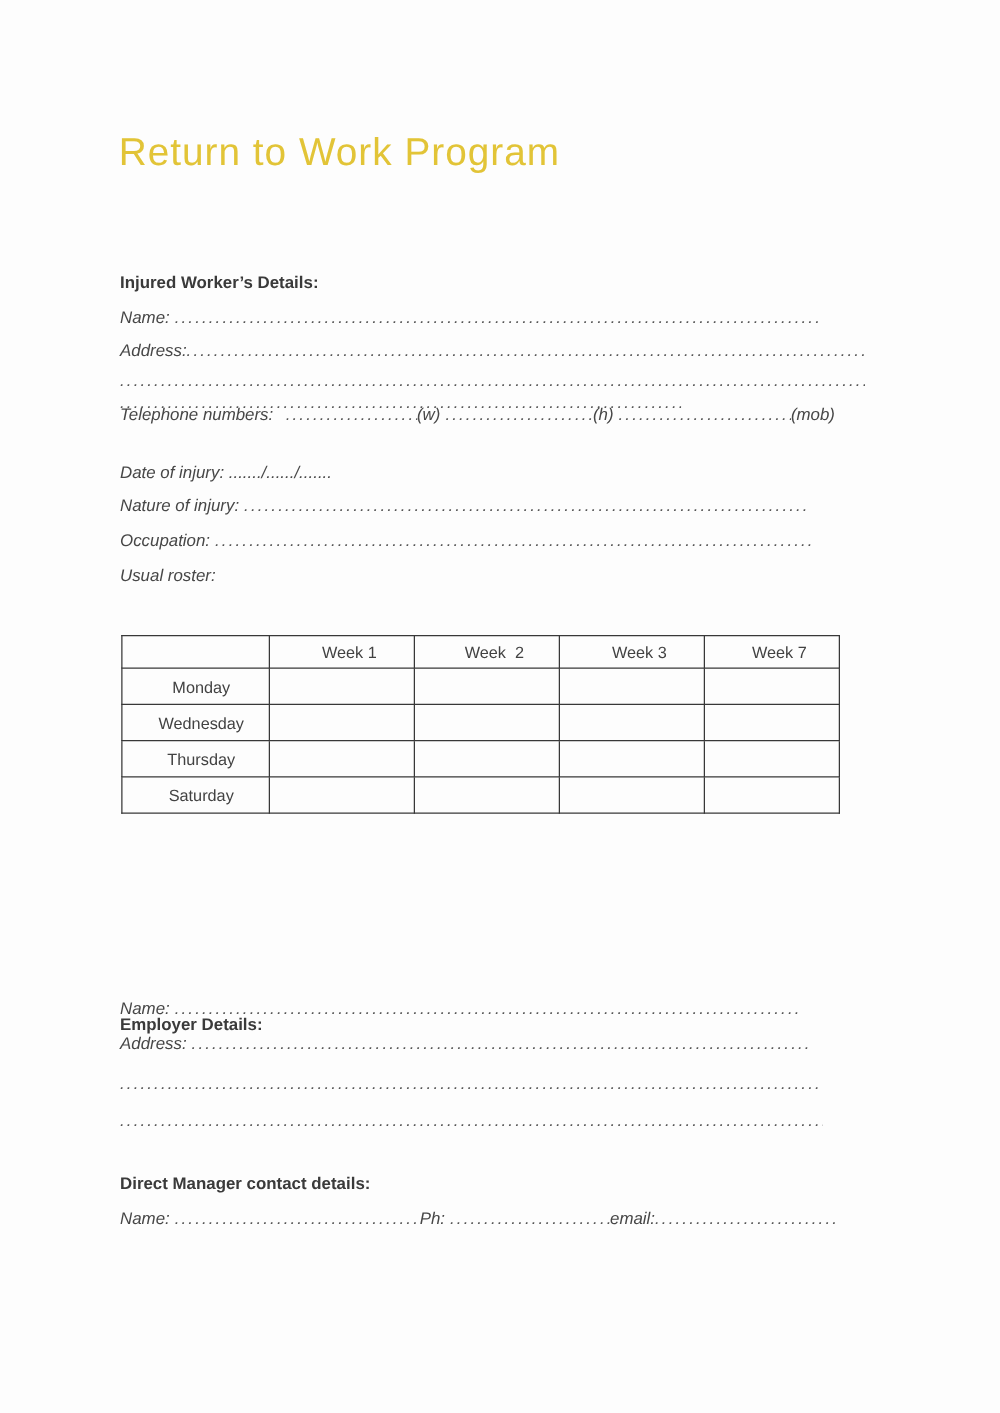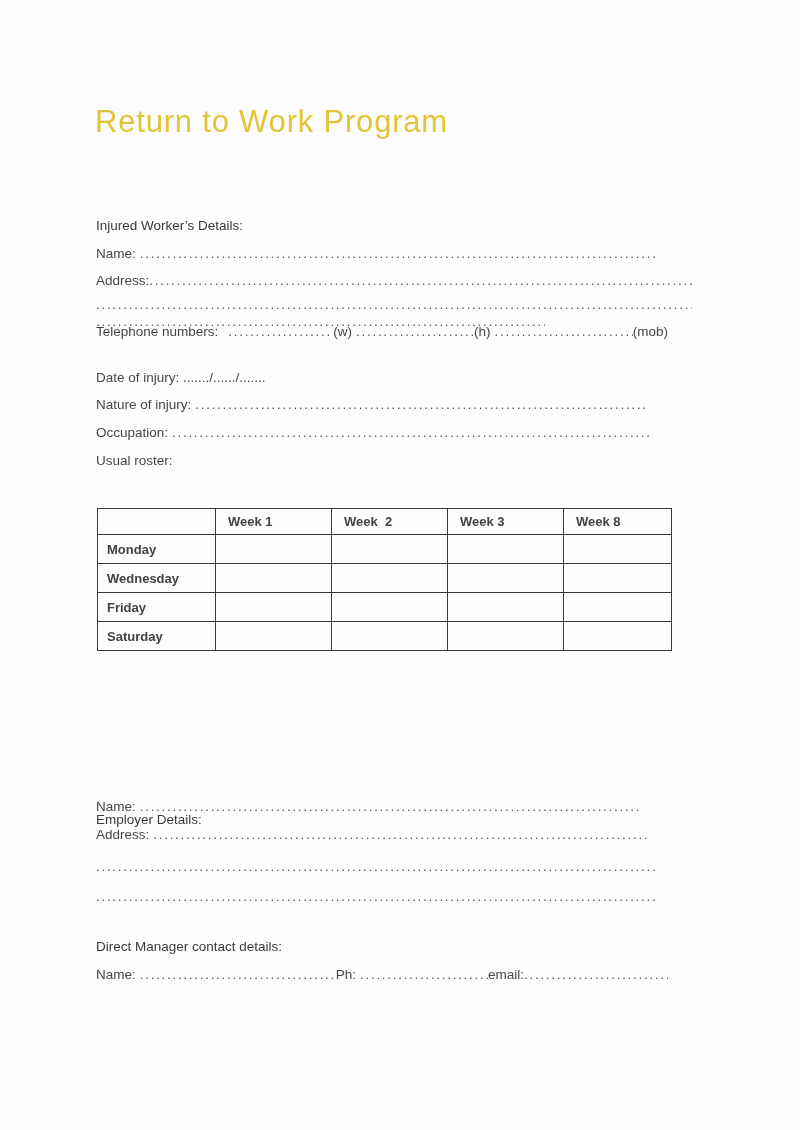--- a/index.html
+++ b/index.html
@@ -18,34 +18,35 @@
     margin: 0;
     font-size: 31px;
     font-weight: 400;
     letter-spacing: 0.8px;
     color: #e2c437;
   }
   .heading {
     position: absolute;
     left: 96px;
     font-size: 13.5px;
-    font-weight: 400;
+    font-weight: 700;
     color: #3a3a3a;
     line-height: 17px;
     white-space: nowrap;
   }
   .line {
     position: absolute;
     left: 96px;
     display: flex;
     align-items: stretch;
     font-size: 13.5px;
     color: #474747;
     line-height: 17px;
     white-space: nowrap;
+    font-style: italic;
   }
   .label { flex: 0 0 auto; }
   .sp-r { margin-right: 4px; }
   .dots {
     display: block;
     overflow: hidden;
     white-space: nowrap;
     letter-spacing: 1.7px;
     color: #555555;
   }
@@ -58,22 +59,22 @@
     left: 97px;
     top: 508px;
     width: 574px;
     border-collapse: collapse;
     table-layout: fixed;
     font-size: 13px;
     color: #424242;
   }
   table.roster th, table.roster td {
     border: 1.5px solid #383838;
-    text-align: left;
-    font-weight: 700;
+    text-align: center;
+    font-weight: 400;
     vertical-align: middle;
     white-space: pre;
     padding: 0 0 0 9px;
     overflow: hidden;
   }
   table.roster th { padding-left: 12px; }
   table.roster thead tr { height: 26px; }
   table.roster tbody tr { height: 29px; }
 </style>
 </head>
@@ -138,40 +139,40 @@
         <col style="width:116px">
         <col style="width:116px">
         <col style="width:108px">
     </colgroup>
     <thead>
       <tr>
         <th></th>
         <th>Week 1</th>
         <th>Week  2</th>
         <th>Week 3</th>
-        <th>Week 8</th>
+        <th>Week 7</th>
       </tr>
     </thead>
     <tbody>
       <tr>
         <td>Monday</td>
         <td></td>
           <td></td>
           <td></td>
           <td></td>
       </tr>
       <tr>
         <td>Wednesday</td>
         <td></td>
           <td></td>
           <td></td>
           <td></td>
       </tr>
       <tr>
-        <td>Friday</td>
+        <td>Thursday</td>
         <td></td>
           <td></td>
           <td></td>
           <td></td>
       </tr>
       <tr>
         <td>Saturday</td>
         <td></td>
           <td></td>
           <td></td>

